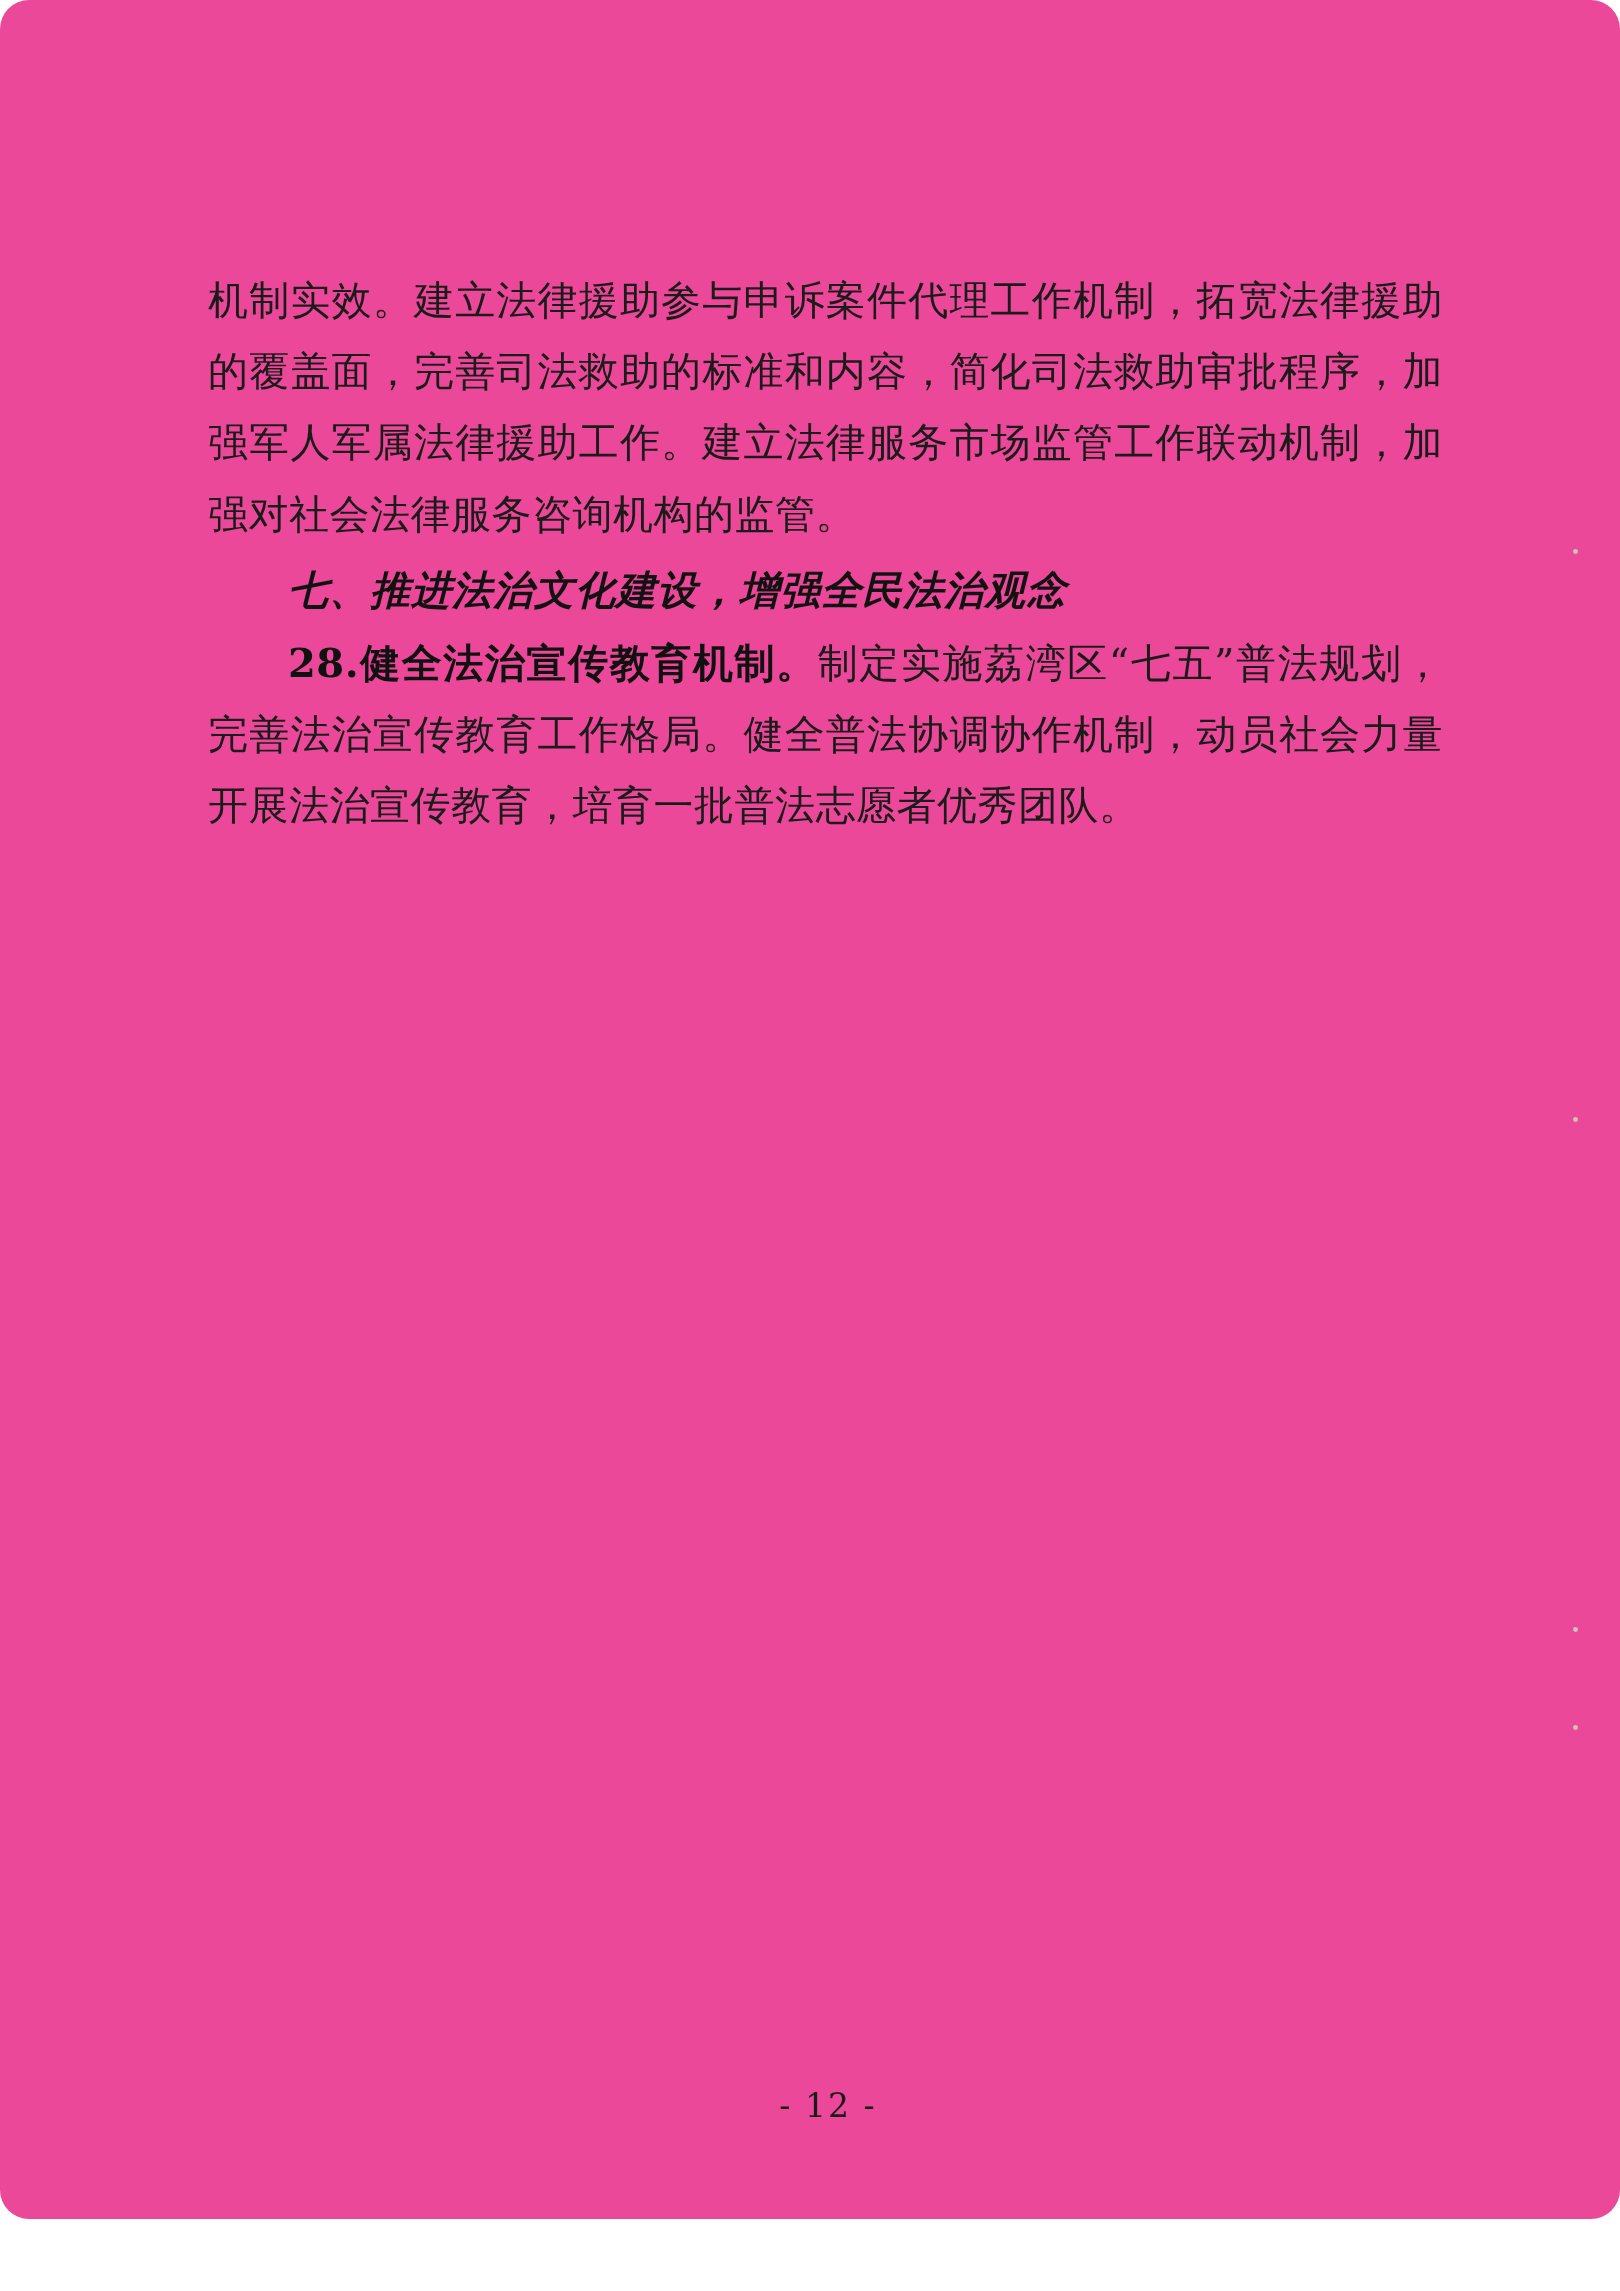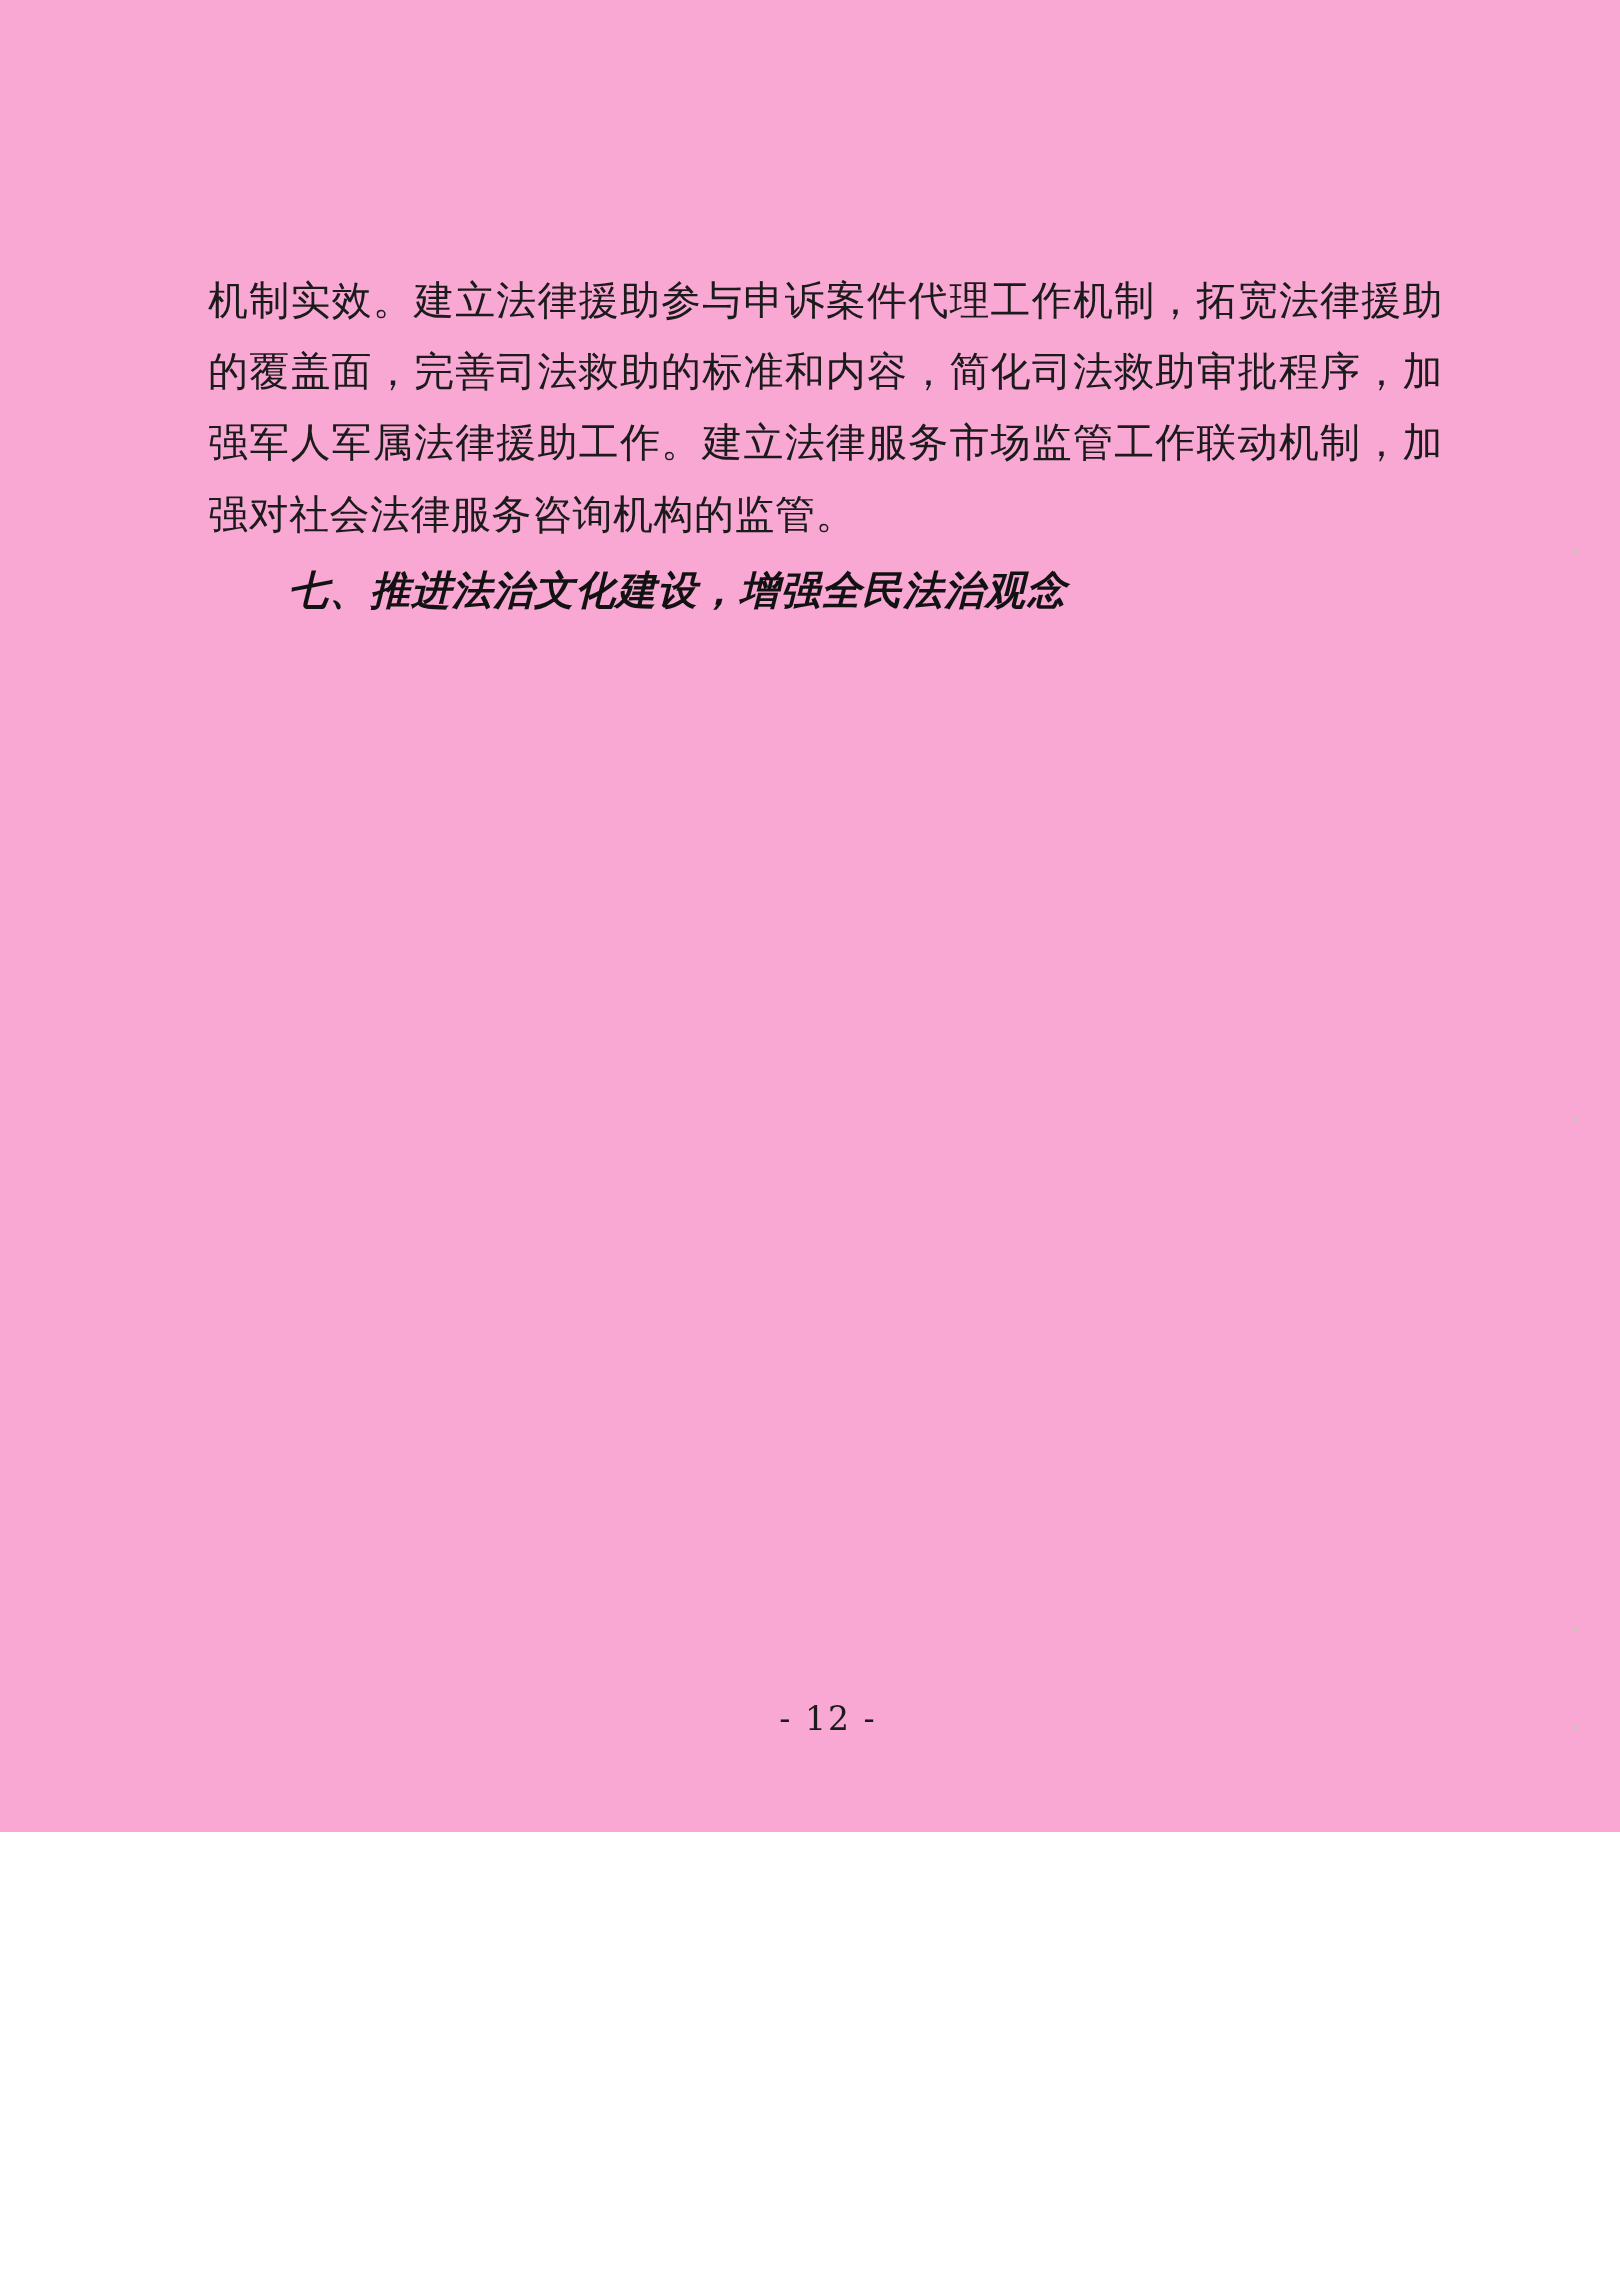--- a/index.html
+++ b/index.html
@@ -6,24 +6,25 @@
     margin: 0;
     padding: 0;
     background: #ffffff;
   }
   body {
     font-family: "DejaVu Serif", "Liberation Serif", serif;
   }
   .page {
     position: relative;
     width: 1620px;
-    height: 1832px;
-    background: #f9a8d4;
+    height: 2219px;
+    background: #ec4899;
     box-sizing: border-box;
     overflow: hidden;
+    border-radius: 29px;
   }
   .page-inner {
     position: absolute;
     left: 208px;
     top: 265px;
     width: 1235px;
   }
   .para {
     font-size: 40px;
     line-height: 1.78;
@@ -97,20 +98,23 @@
 
   <div class="page-inner">
 
     <p class="para">
       <span>机制实效。建立法律援助参与申诉案件代理工作机制，拓宽法律援助的覆盖面，完善司法救助的标准和内容，简化司法救助审批程序，加强军人军属法律援助工作。建立法律服务市场监管工作联动机制，加强对社会法律服务咨询机构的监管。</span>
     </p>
 
 
     <p class="heading">七、推进法治文化建设，增强全民法治观念</p>
 
+    <p class="para indent">
+      <span class="lead">28.健全法治宣传教育机制。</span><span>制定实施荔湾区“七五”普法规划，完善法治宣传教育工作格局。健全普法协调协作机制，动员社会力量开展法治宣传教育，培育一批普法志愿者优秀团队。</span>
+    </p>
 
 
 
   </div>
 
   <div class="footer">
     <span class="footer-num">- 12 -</span>
   </div>
 
 </div>

